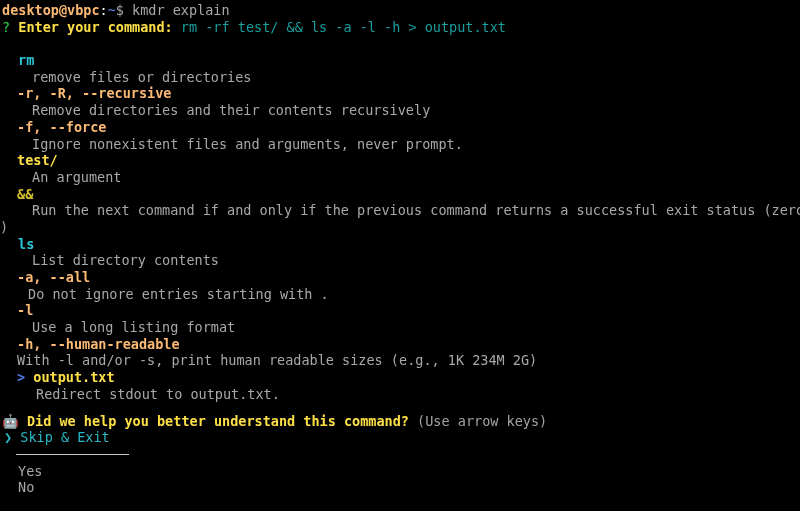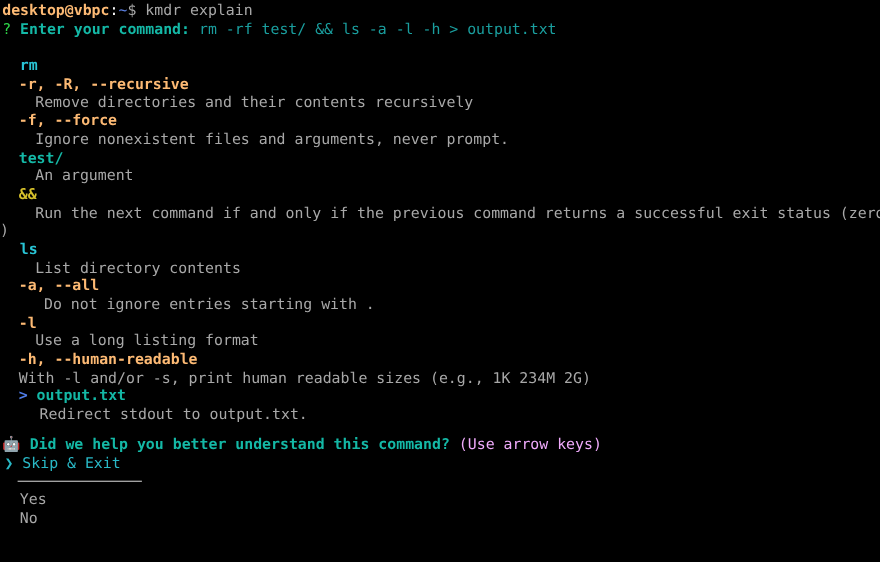--- a/index.html
+++ b/index.html
@@ -24,24 +24,24 @@
     padding: 2px 0 0 0;
     box-sizing: border-box;
   }
   .line {
     white-space: pre;
     height: 16.7px;
     padding-left: 2px;
   }
   .grn      { color: #2fd94a; }
   .grn-b    { color: #fdba74; font-weight: bold; }
-  .white-b  { color: #14b8a6; font-weight: bold; }
+  .white-b  { color: #fde047; font-weight: bold; }
   .white    { color: #ffffff; }
   .grey     { color: #a8a8a8; }
-  .grey-d   { color: #f0abfc; }
+  .grey-d   { color: #a3a3a3; }
   .cyan-b   { color: #29c5d6; font-weight: bold; text-align: right; }
   .teal     { color: #1a9e9e; margin-top: 48px; }
   .blue     { color: #5b7fe0; }
   .blue-b   { color: #4f7ce8; font-weight: bold; }
   .yellow-b { color: #d6c02b; font-weight: bold; }
   .sel      { color: #29b8c6; }
   .ptr      { color: #29b8c6; font-weight: bold; }
   .emoji    { color: #cfcfcf; }
 
   .spacer { height: 16.7px; }
@@ -66,39 +66,40 @@
 
 <div class="term">
 
   <div class="line"><span class="grn-b">desktop@vbpc</span><span class="white">:</span><span class="blue">~</span><span class="grey">$</span><span class="grey"> kmdr explain</span></div>
 
   <div class="line"><span class="grn">?</span><span class="white-b"> <span>Enter your command:</span></span><span class="teal"> <span>rm -rf test/ &amp;&amp; ls -a -l -h &gt; output.txt</span></span></div>
 
   <div class="spacer"></div>
 
   <div class="line opt"><span class="cyan-b">rm</span></div>
+  <div class="line" style="padding-left:32px"><span class="grey">remove files or directories</span></div>
 
   <div class="line" style="padding-left:17px"><span class="grn-b">-r, -R, --recursive</span></div>
   <div class="line" style="padding-left:32px"><span class="grey">Remove directories and their contents recursively</span></div>
 
   <div class="line" style="padding-left:17px"><span class="grn-b">-f, --force</span></div>
   <div class="line" style="padding-left:32px"><span class="grey">Ignore nonexistent files and arguments, never prompt.</span></div>
 
   <div class="line" style="padding-left:17px"><span class="white-b">test/</span></div>
   <div class="line" style="padding-left:32px"><span class="grey">An argument</span></div>
 
   <div class="line" style="padding-left:17px"><span class="yellow-b">&amp;&amp;</span></div>
   <div class="line" style="padding-left:32px"><span class="grey">Run the next command if and only if the previous command returns a successful exit status (zero</span></div>
   <div class="line" style="padding-left:0px"><span class="grey">)</span></div>
 
   <div class="line opt"><span class="cyan-b">ls</span></div>
   <div class="line" style="padding-left:32px"><span class="grey">List directory contents</span></div>
 
   <div class="line" style="padding-left:17px"><span class="grn-b">-a, --all</span></div>
-  <div class="line" style="padding-left:40px"><span class="grey">Do not ignore entries starting with .</span></div>
+  <div class="line" style="padding-left:28px"><span class="grey">Do not ignore entries starting with .</span></div>
 
   <div class="line" style="padding-left:17px"><span class="grn-b">-l</span></div>
   <div class="line" style="padding-left:32px"><span class="grey">Use a long listing format</span></div>
 
   <div class="line" style="padding-left:17px"><span class="grn-b">-h, --human-readable</span></div>
   <div class="line" style="padding-left:17px"><span class="grey">With -l and/or -s, print human readable sizes (e.g., 1K 234M 2G)</span></div>
 
   <div class="line" style="padding-left:17px"><span class="blue-b">&gt;</span><span class="white-b"> <span>output.txt</span></span></div>
   <div class="line" style="padding-left:36px"><span class="grey">Redirect stdout to output.txt.</span></div>
 

